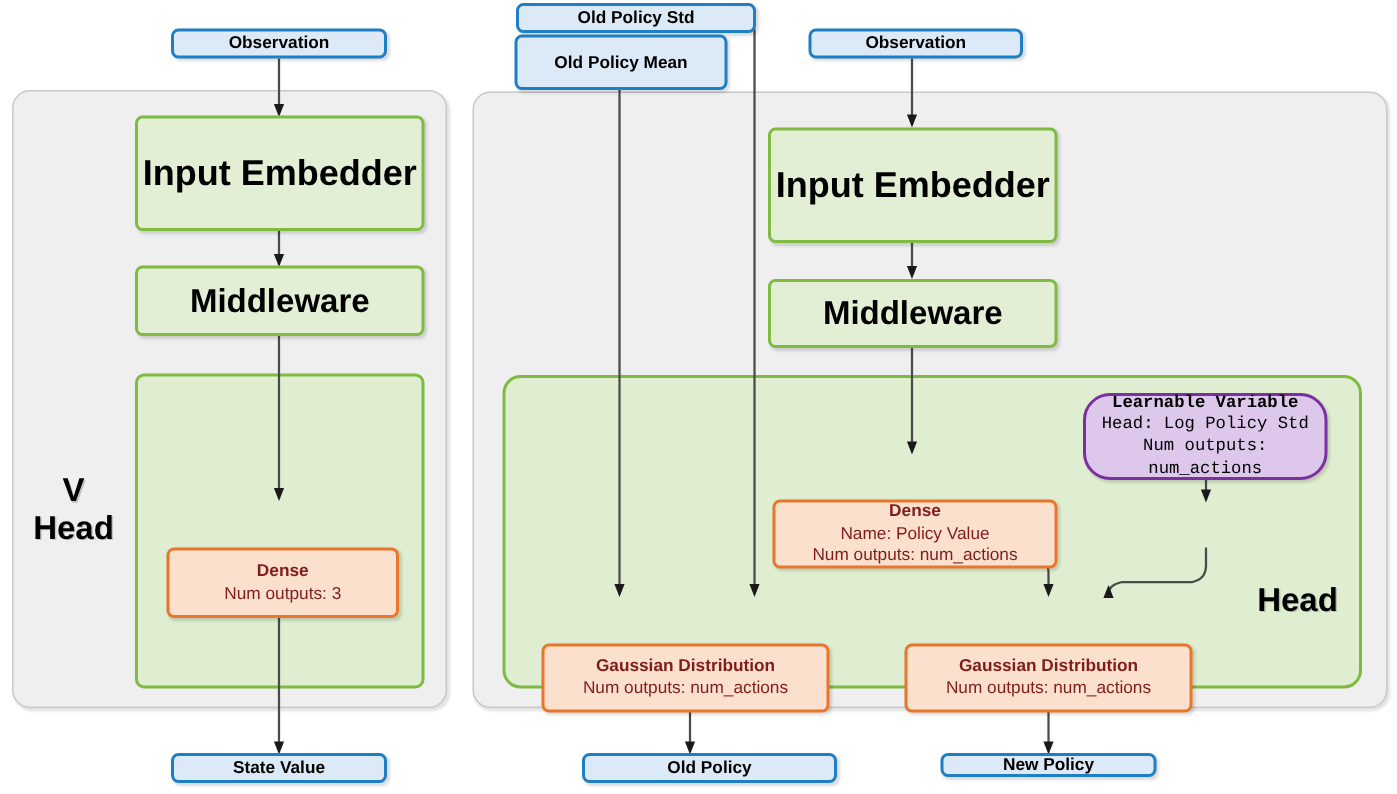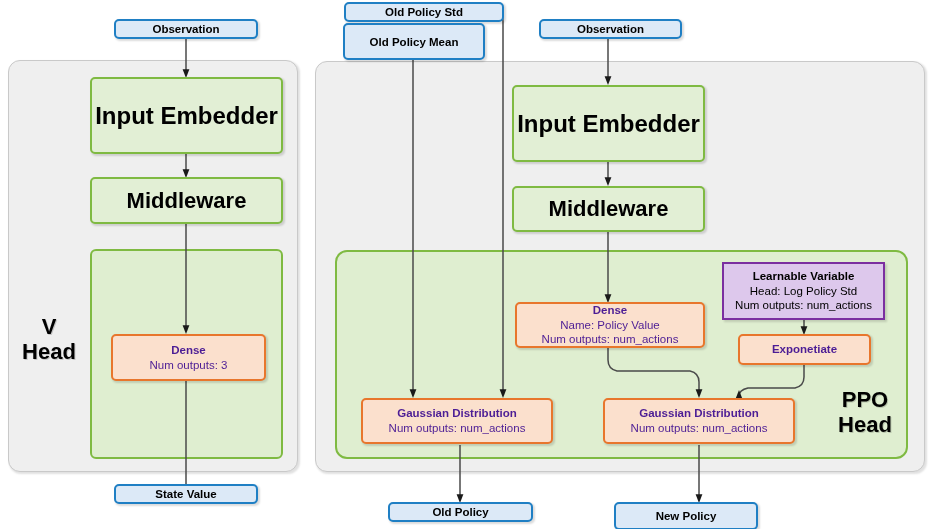--- a/index.html
+++ b/index.html
@@ -52,39 +52,41 @@
   .node-orange {
     position: absolute;
     background: #fbe0cd;
     border: 2.2px solid #e8762c;
     border-radius: 5px;
     box-sizing: border-box;
     display: flex;
     flex-direction: column;
     align-items: center;
     justify-content: center;
-    color: #4c1d95;
+    color: #7f1d1d;
     line-height: 1.28;
     box-shadow: 1.5px 1.5px 2px rgba(0,0,0,0.14);
+    margin-top: 31px;
   }
   
   .node-purple {
     position: absolute;
     background: #ddc8ec;
     border: 2.2px solid #7b2fa0;
-    border-radius: 0;
+    border-radius: 18px;
     box-sizing: border-box;
     display: flex;
     flex-direction: column;
     align-items: center;
     justify-content: center;
     text-align: center;
     color: #000000;
     line-height: 1.28;
     box-shadow: 1.5px 1.5px 2px rgba(0,0,0,0.14);
+    font-family: Liberation Mono, monospace;
   }
   
   .node-blue {
     position: absolute;
     background: #dce9f7;
     border: 2.2px solid #1f7fc4;
     border-radius: 5px;
     box-sizing: border-box;
     display: flex;
     align-items: center;
@@ -167,21 +169,20 @@
       <path d="M699,445 L699,499"></path>
     </g>
   </svg>
 
   <div class="head-label" style="left:14px; top:315px; width:70px;">
     <div>V</div>
     <div>Head</div>
   </div>
 
   <div class="head-label" style="left:822px; top:388px; width:86px;">
-    <div>PPO</div>
     <div>Head</div>
   </div>
 
   <div class="node-blue" style="left:114px; top:19px; width:144px; height:20px;">
     <span>Observation</span>
   </div>
 
   <div class="node-blue" style="left:344px; top:2px; width:160px; height:20px;justify-content:center;">
     <span>Old Policy Std</span>
   </div>
@@ -220,39 +221,36 @@
     <div class="sub-line">Name: Policy Value</div>
     <div class="sub-line">Num outputs: num_actions</div>
   </div>
 
   <div class="node-purple" style="left:722px; top:262px; width:163px; height:58px;">
     <div class="title-line">Learnable Variable</div>
     <div class="sub-line">Head: Log Policy Std</div>
     <div class="sub-line">Num outputs: num_actions</div>
   </div>
 
-  <div class="node-orange" style="left:738px; top:334px; width:133px; height:31px;">
-    <div class="title-line">Exponetiate</div>
-  </div>
 
   <div class="node-orange" style="left:361px; top:398px; width:192px; height:46px;">
     <div class="title-line">Gaussian Distribution</div>
     <div class="sub-line">Num outputs: num_actions</div>
   </div>
 
   <div class="node-orange" style="left:603px; top:398px; width:192px; height:46px;">
     <div class="title-line">Gaussian Distribution</div>
     <div class="sub-line">Num outputs: num_actions</div>
   </div>
 
-  <div class="node-blue" style="left:114px; top:484px; width:144px; height:20px;">
+  <div class="node-blue" style="left:114px; top:502px; width:144px; height:20px;">
     <span>State Value</span>
   </div>
 
-  <div class="node-blue" style="left:388px; top:502px; width:145px; height:20px;justify-content:center;">
+  <div class="node-blue" style="left:388px; top:502px; width:170px; height:20px;justify-content:center;">
     <span>Old Policy</span>
   </div>
 
-  <div class="node-blue" style="left:614px; top:502px; width:144px; height:28px;align-items:center;">
+  <div class="node-blue" style="left:627px; top:502px; width:144px; height:16px;align-items:center;">
     <span>New Policy</span>
   </div>
 
 </div>
 
 </body></html>

